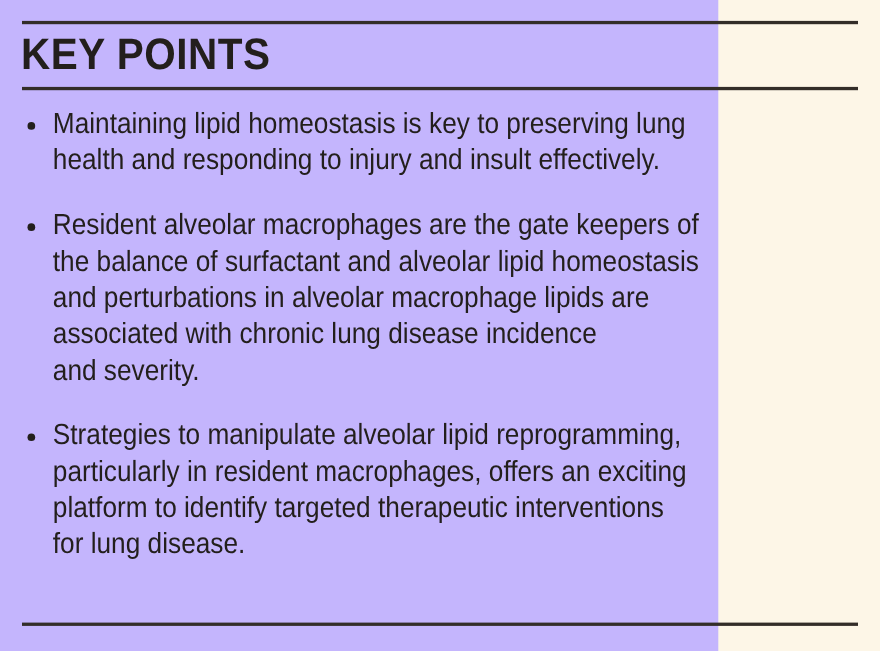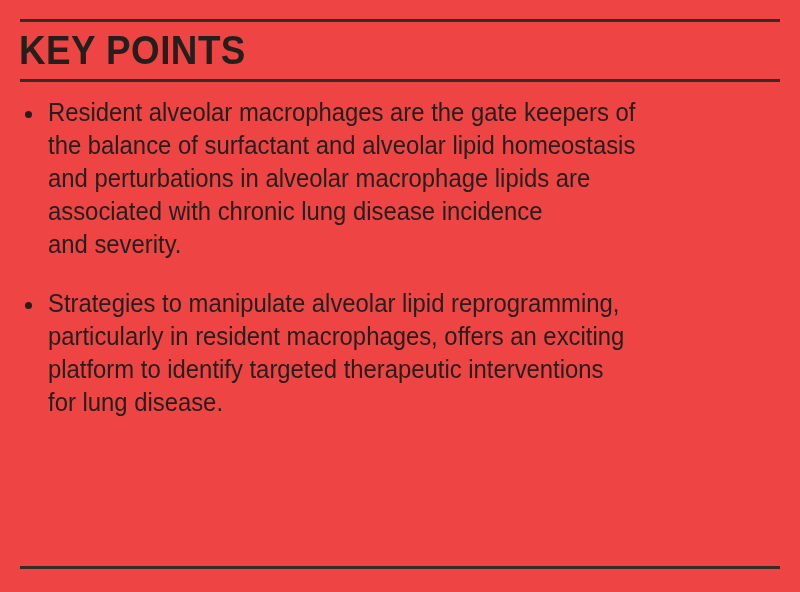--- a/index.html
+++ b/index.html
@@ -9,23 +9,23 @@
   }
   body {
     width: 800px;
     height: 592px;
     background: #fdf6e7;
     font-family: "Liberation Sans", sans-serif;
     overflow: hidden;
   }
   .page {
     position: relative;
-    width: 800px;
+    width: 653px;
     height: 592px;
-    background: #ef4444;
+    background: #c4b5fd;
     box-sizing: border-box;
   }
   .rule {
     position: absolute;
     left: 20px;
     width: 760px;
     height: 3px;
     background: #332d28;
   }
   .rule-top    { top: 19px; }
@@ -89,20 +89,27 @@
 <div class="page">
 
   <div class="rule rule-top"></div>
 
   <div class="page-title">KEY POINTS</div>
 
   <div class="rule rule-title"></div>
 
   <div class="bullets">
 
+    <div class="bullet">
+      <span class="bullet-marker"></span>
+      <div class="bullet-lines">
+        <div class="bullet-line">Maintaining lipid homeostasis is key to preserving lung</div>
+        <div class="bullet-line">health and responding to injury and insult effectively.</div>
+      </div>
+    </div>
 
     <div class="bullet">
       <span class="bullet-marker"></span>
       <div class="bullet-lines">
         <div class="bullet-line">Resident alveolar macrophages are the gate keepers of</div>
         <div class="bullet-line">the balance of surfactant and alveolar lipid homeostasis</div>
         <div class="bullet-line">and perturbations in alveolar macrophage lipids are</div>
         <div class="bullet-line">associated with chronic lung disease incidence</div>
         <div class="bullet-line">and severity.</div>
       </div>

